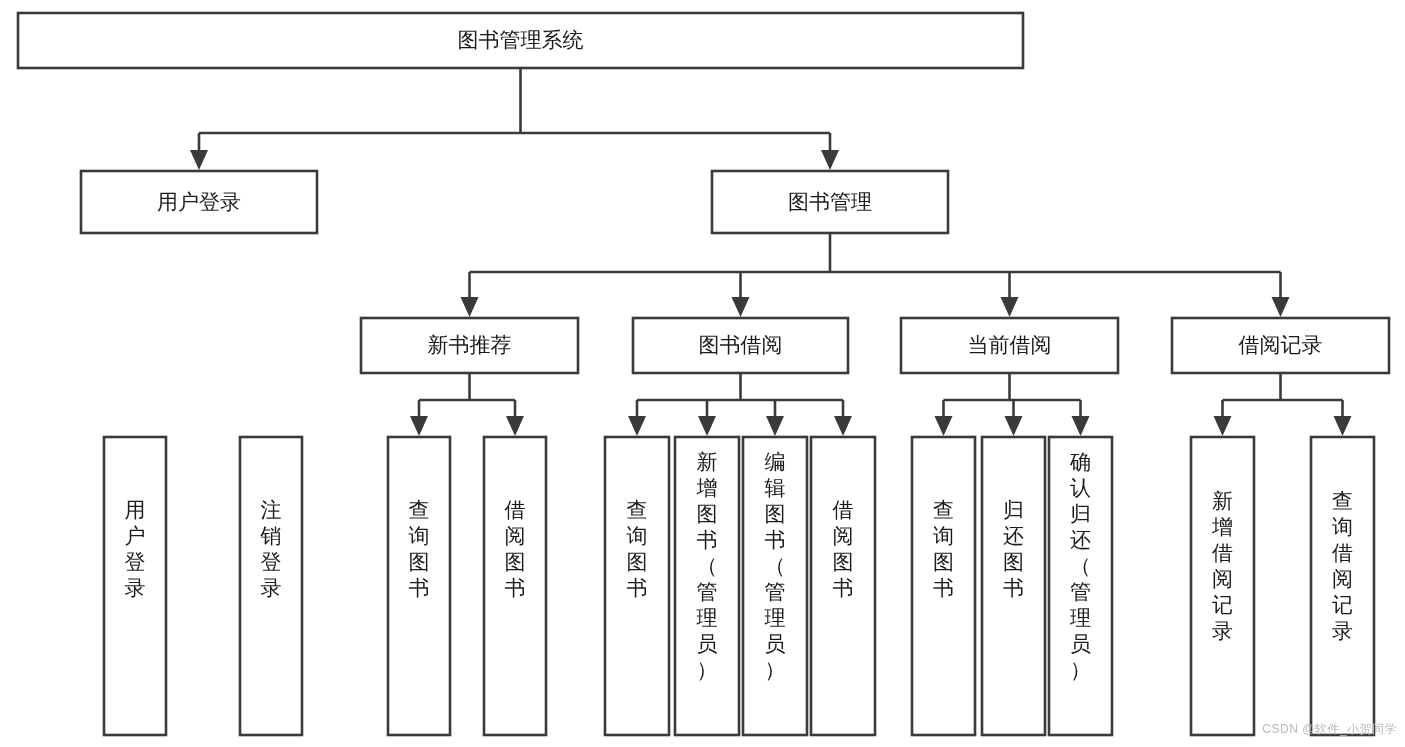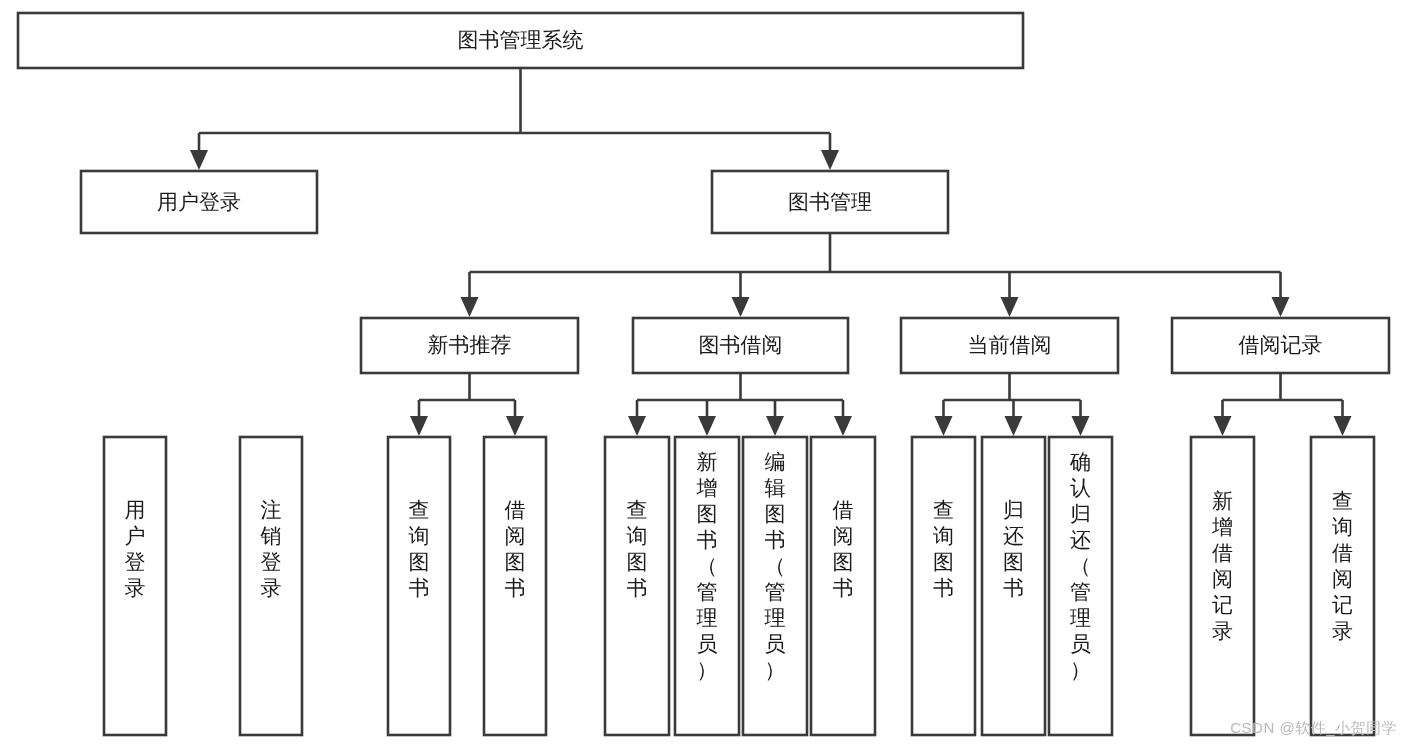--- a/index.html
+++ b/index.html
@@ -53,21 +53,21 @@
     font-family: "Liberation Sans", "DejaVu Sans", sans-serif;
     font-size: 21px;
     fill: #1b1b1b;
     text-anchor: middle;
   }
   .watermark-text {
     position: absolute;
     right: 8px;
     bottom: 6px;
     font-family: "Liberation Sans", "DejaVu Sans", sans-serif;
-    font-size: 15px;
+    font-size: 12px;
     color: #b9b9b9;
     white-space: nowrap;
     letter-spacing: 0.5px;
     user-select: none;
   }
 </style>
 </head>
 <body>
 
 <div id="diagram-root">

